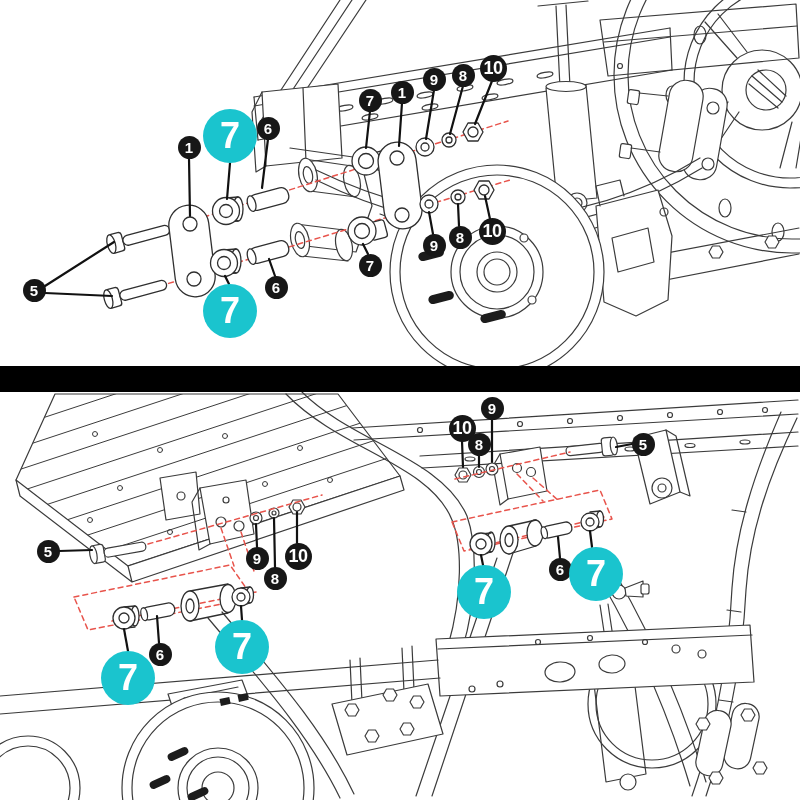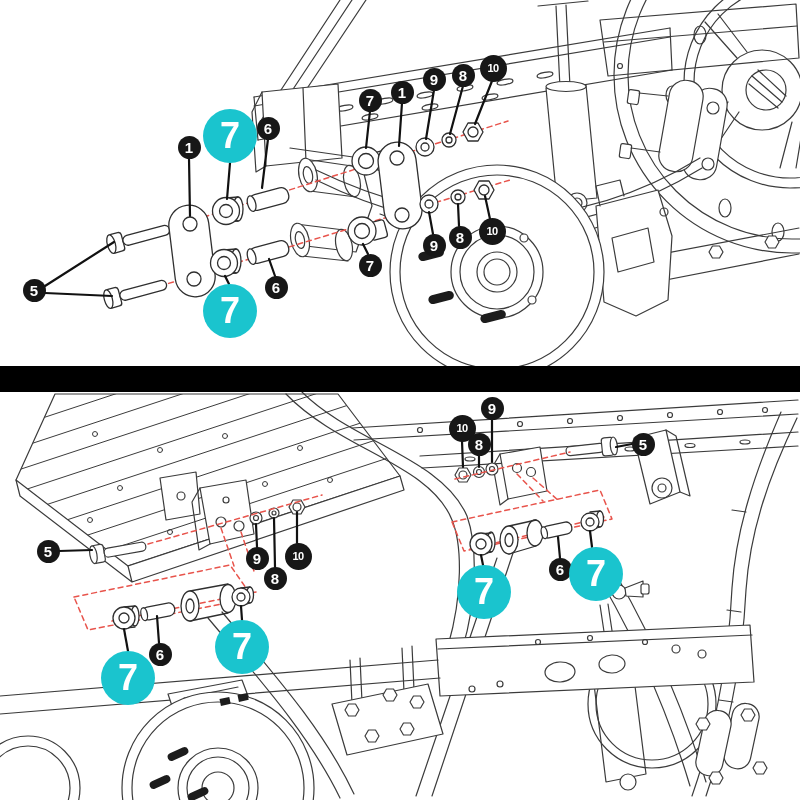--- a/index.html
+++ b/index.html
@@ -16,21 +16,21 @@
   #panel-top{top:0;height:366px;}
   #panel-bottom{top:392px;height:408px;}
   #separator{position:absolute;top:366px;left:0;width:800px;height:26px;background:#000;}
   #leader-svg,#callout-layer{position:absolute;left:0;top:0;width:800px;height:800px;pointer-events:none;}
   .callout{
     position:absolute;width:23px;height:23px;margin-left:-11.5px;margin-top:-11.5px;
     border-radius:50%;background:var(--callout-bg);color:#fff;
     display:flex;align-items:center;justify-content:center;
     font-weight:bold;font-size:15px;line-height:1;
   }
-  .callout.wide{width:27px;height:27px;margin-left:-13.5px;margin-top:-13.5px;font-size:11px;letter-spacing:-0.5px;}
+  .callout.wide{width:27px;height:27px;margin-left:-13.5px;margin-top:-13.5px;font-size:18px;letter-spacing:-0.5px;}
   .callout.accent{width:54px;height:54px;margin-left:-27px;margin-top:-27px;background:var(--accent);font-size:36px;}
   svg{display:block;}
 </style>
 </head>
 <body>
 
 <div class="panel" id="panel-top">
 <svg width="800" height="366" viewBox="0 0 366">
  <g stroke="#3B3B3B" stroke-width="1.2" fill="none" stroke-linecap="round" stroke-linejoin="round">
 

